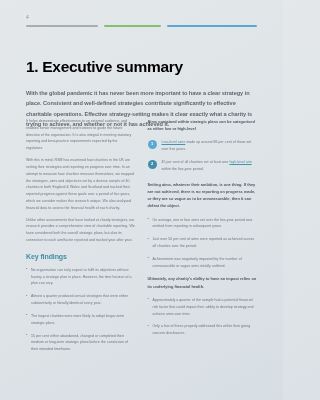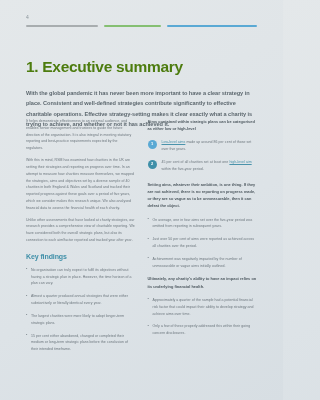--- a/index.html
+++ b/index.html
@@ -21,21 +21,21 @@
   .rule.r3 { width:45%; }
 
   .page-num {
     position:absolute; top:14px; left:26px;
     font-size:5px; color:#8a949b; letter-spacing:.2px;
   }
 
   
   .title {
     position:absolute; top:58px; left:26px;
-    font-size:15.5px; font-weight:bold; color:#4d7c0f;
+    font-size:15.5px; font-weight:bold; color:#000000;
     letter-spacing:-0.3px;
   }
 
   
   .intro {
     position:absolute; top:88px; left:26px; right:26px;
     font-size:5.6px; line-height:1.85; color:#5d686f;
     font-weight:bold; letter-spacing:-0.05px;
   }
 

